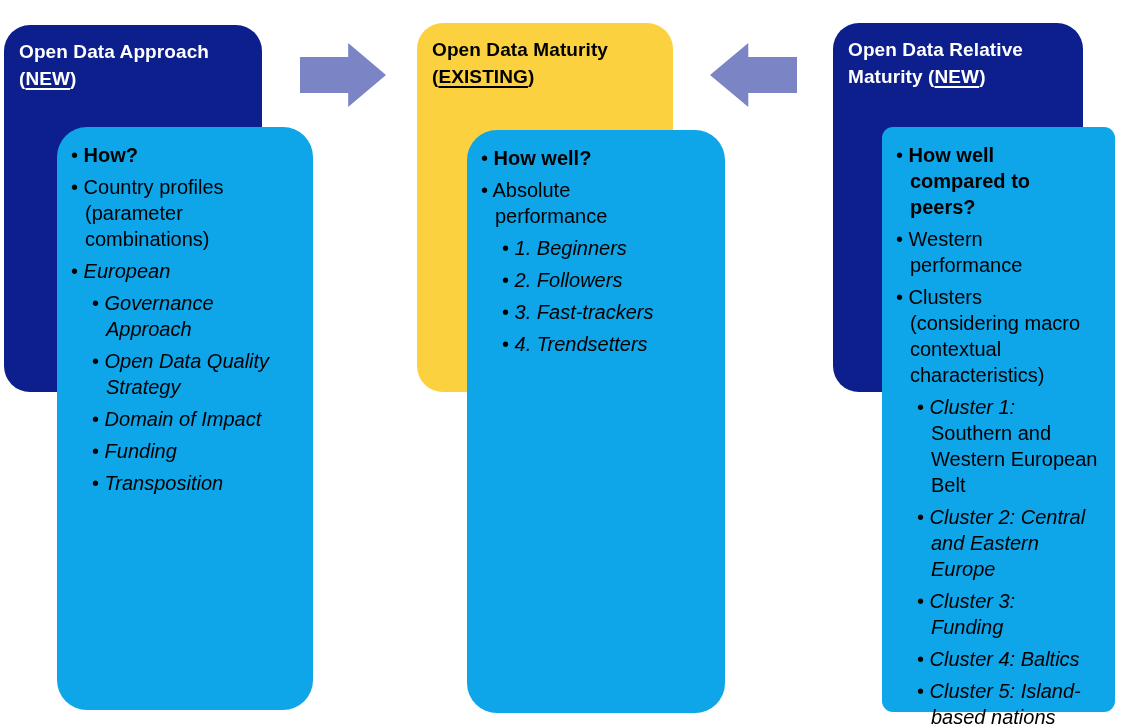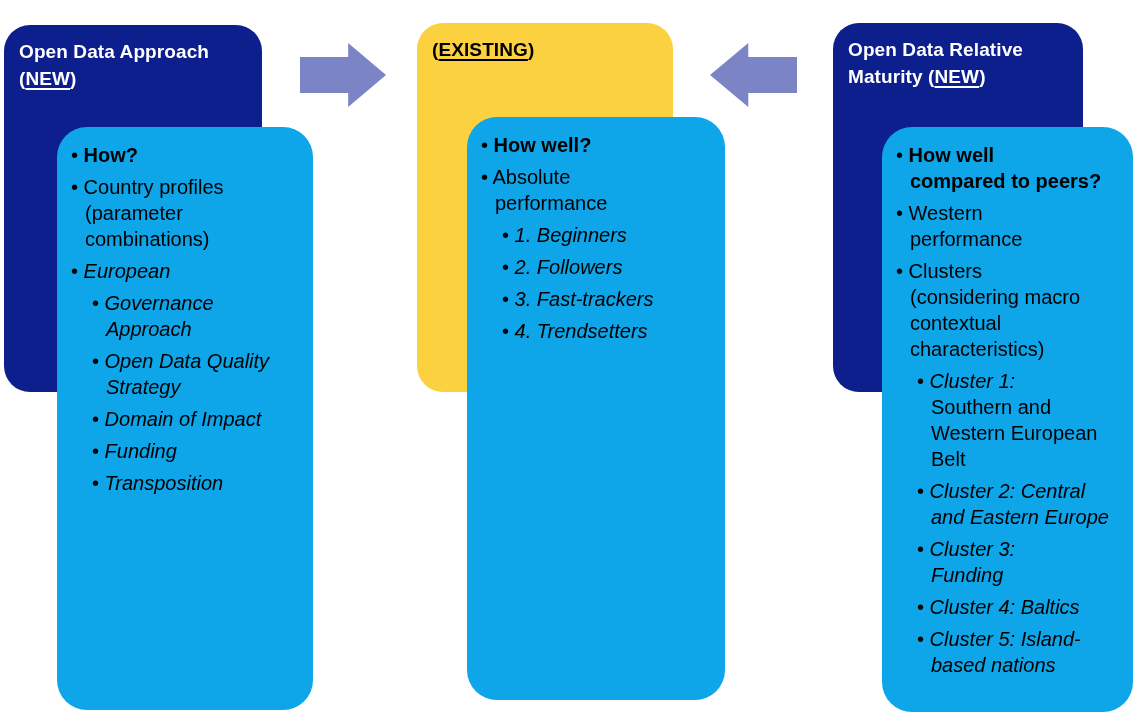--- a/index.html
+++ b/index.html
@@ -36,22 +36,22 @@
     border-radius: 30px;
     box-sizing: border-box;
     color: #000000;
     font-size: 20px;
     line-height: 26px;
     list-style: none;
     margin: 0;
     padding: 15px 16px 0 14px;
   }
   #card-approach { left: 57px;  top: 127px; width: 256px; height: 583px; }
-  #card-maturity { left: 467px; top: 117px; width: 258px; height: 583px; }
-  #card-relative { left: 882px; top: 127px; width: 251px; height: 585px; }
+  #card-maturity { left: 467px; top: 130px; width: 258px; height: 583px; }
+  #card-relative { left: 882px; top: 127px; width: 233px; height: 585px; border-radius: 11px; }
 
   .item {
     padding-left: 14px;
     text-indent: -14px;
     margin: 0 0 6px 0;
   }
   .indent-1 { margin-left: 21px; }
 
   .b { font-weight: bold; }
   .i { font-style: italic; margin-top: 32px; }
@@ -86,20 +86,21 @@
       <li class="item indent-1"><span class="bullet">• </span><span class="i">Governance</span><br><span class="i">Approach</span></li>
       <li class="item indent-1"><span class="bullet">• </span><span class="i">Open Data Quality</span><br><span class="i">Strategy</span></li>
       <li class="item indent-1"><span class="bullet">• </span><span class="i">Domain of Impact</span></li>
       <li class="item indent-1"><span class="bullet">• </span><span class="i">Funding</span></li>
       <li class="item indent-1"><span class="bullet">• </span><span class="i">Transposition</span></li>
     </ul>
 
   <div id="arrow-right" class="arrow"></div>
 
   <div id="box-maturity" class="header-box box-yellow">
+      <div><span>Open Data Maturity</span></div>
       <div><span>(</span><span class="u">EXISTING</span><span>)</span></div>
     </div>
   <ul id="card-maturity" class="card">
       <li class="item indent-0"><span class="bullet">• </span><span class="b">How well?</span></li>
       <li class="item indent-0"><span class="bullet">• </span><span>Absolute</span><br><span>performance</span></li>
       <li class="item indent-1"><span class="bullet">• </span><span class="i">1. Beginners</span></li>
       <li class="item indent-1"><span class="bullet">• </span><span class="i">2. Followers</span></li>
       <li class="item indent-1"><span class="bullet">• </span><span class="i">3. Fast-trackers</span></li>
       <li class="item indent-1"><span class="bullet">• </span><span class="i">4. Trendsetters</span></li>
     </ul>

